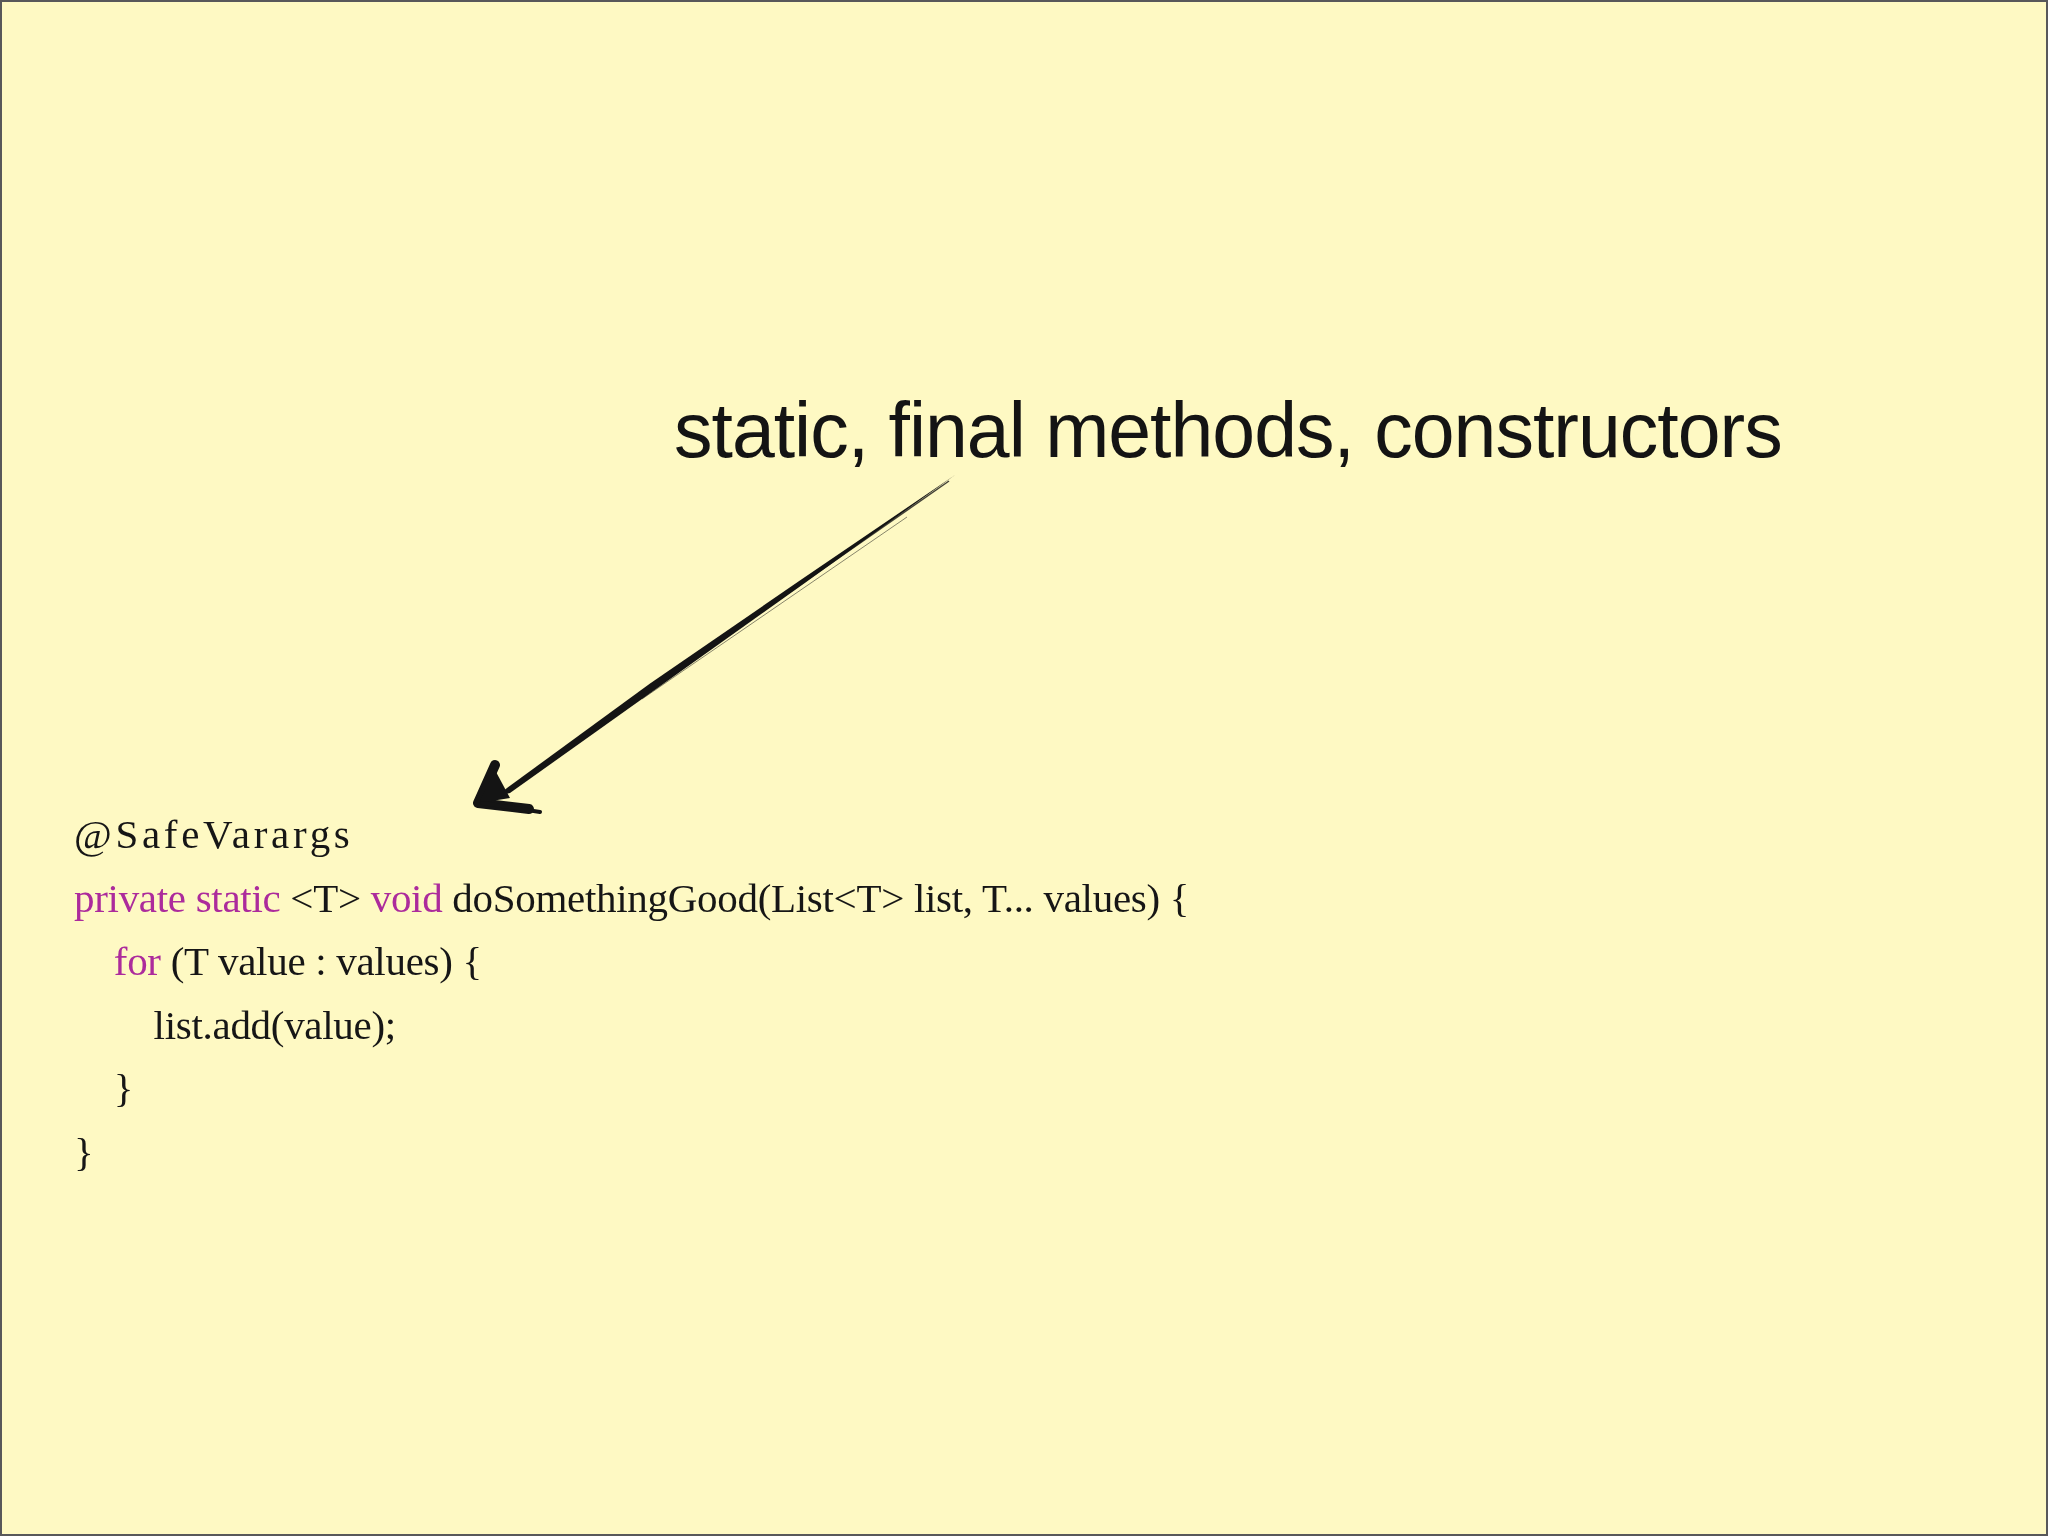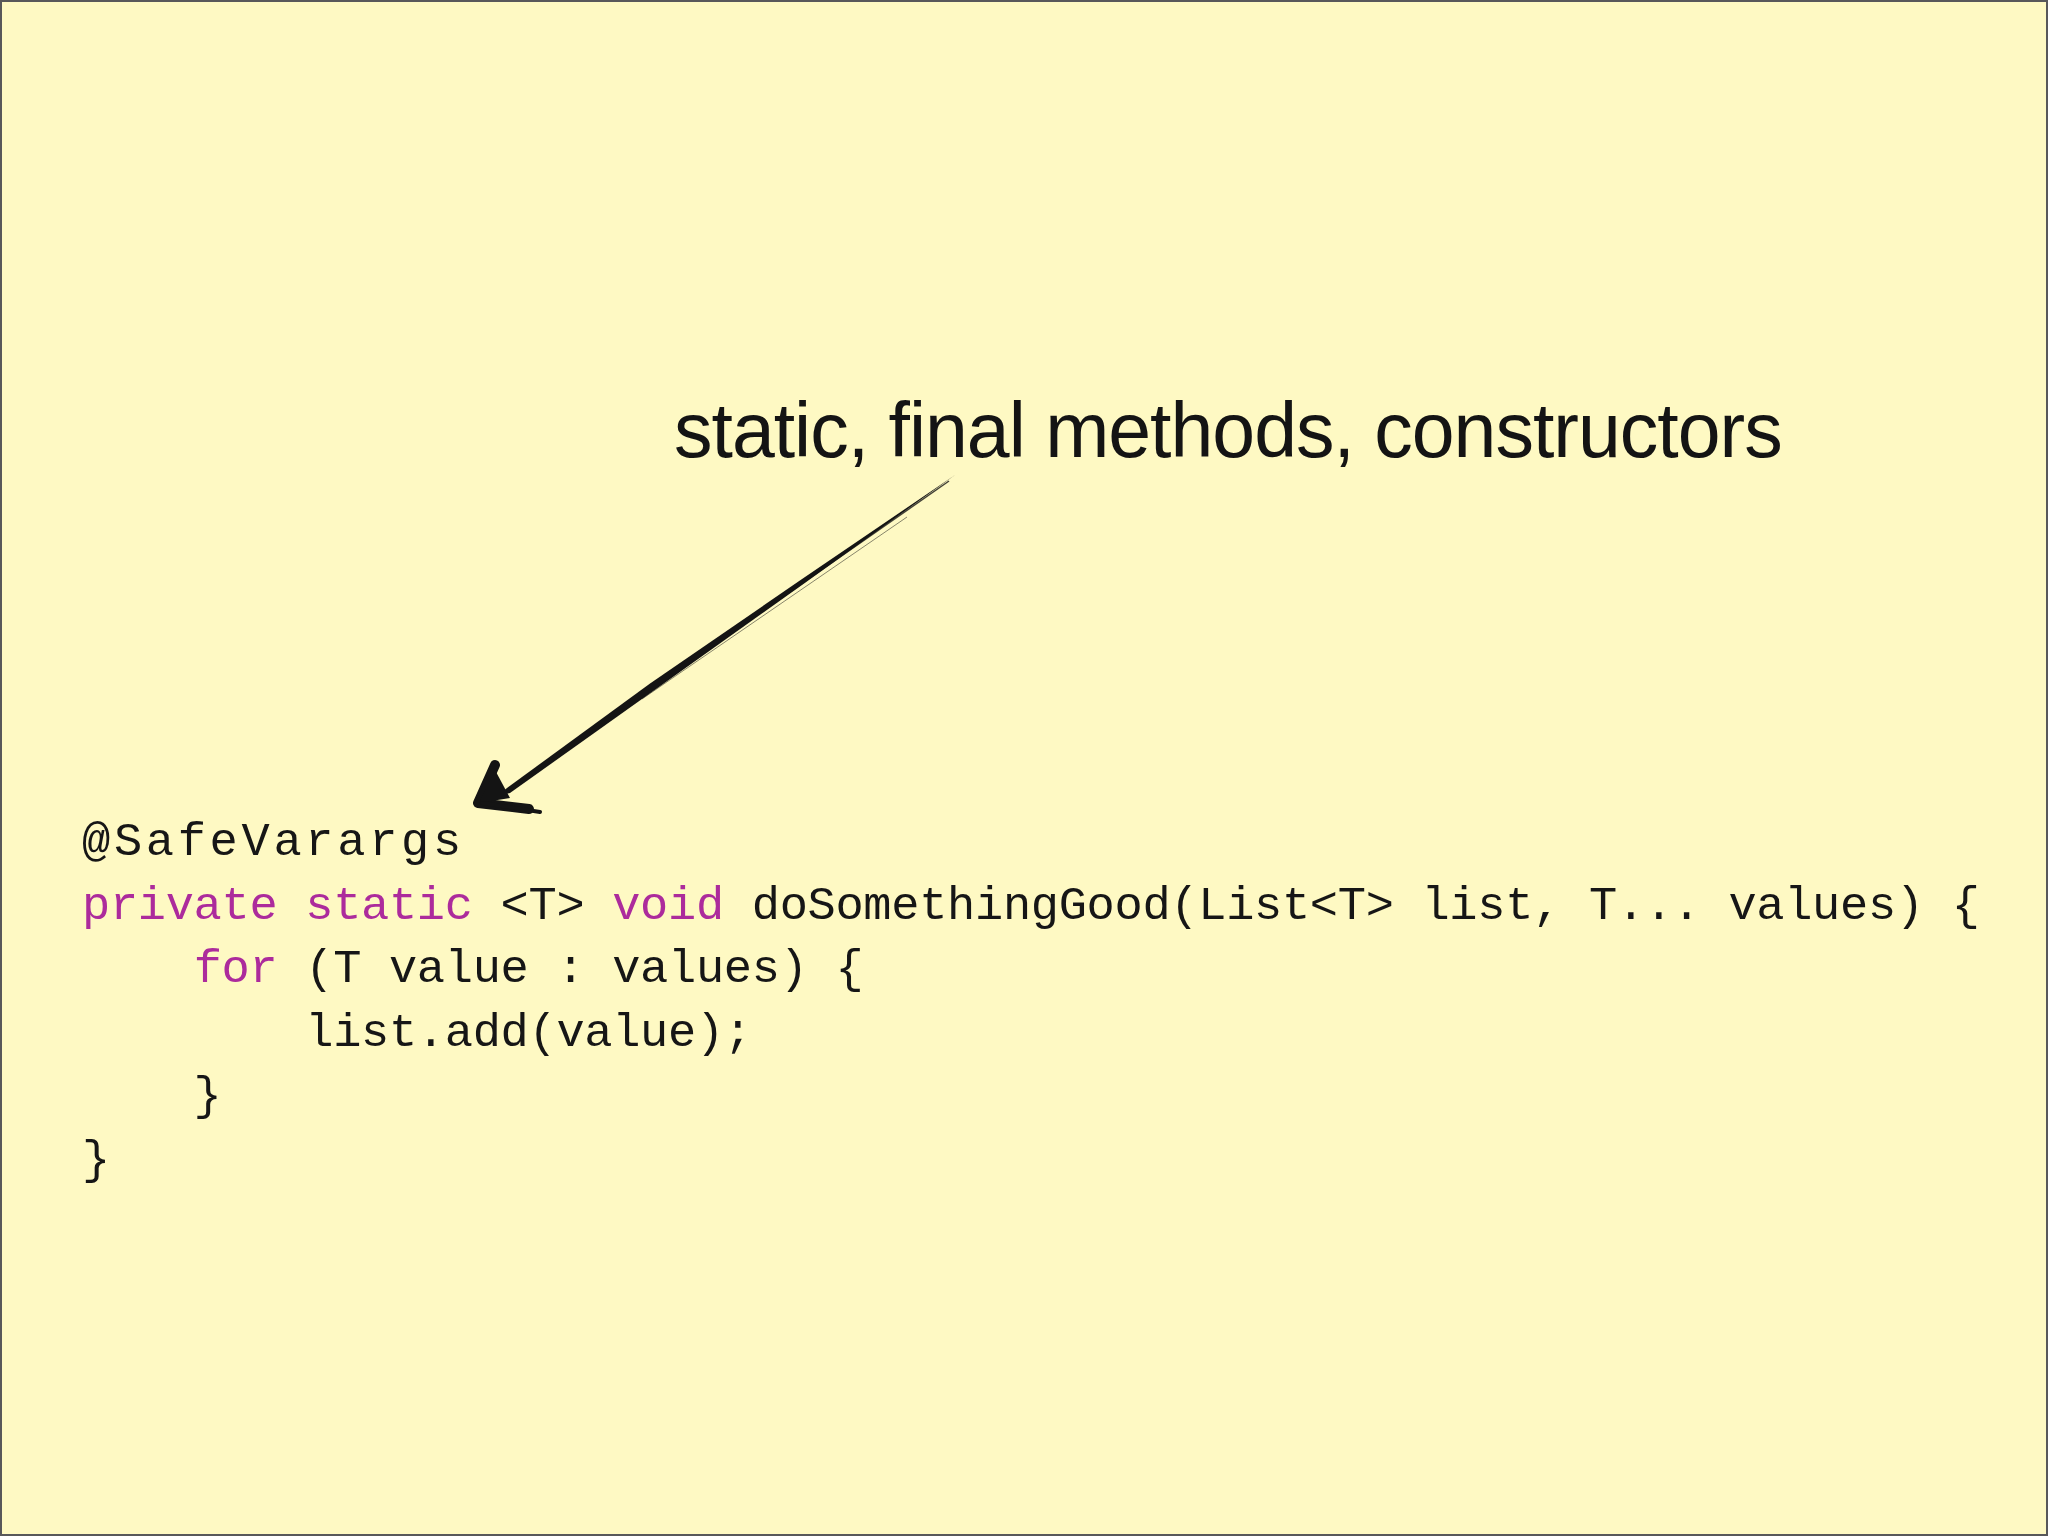--- a/index.html
+++ b/index.html
@@ -29,23 +29,23 @@
     left: 0;
     top: 0;
     width: 2048px;
     height: 1536px;
     pointer-events: none;
   }
   .code {
     position: absolute;
     left: 68px;
     top: 797px;
-    margin: 12px;
-    font-family: Liberation Mono, monospace;
-    font-size: 47px;
+    margin: 4px;
+    font-family: Liberation Serif, serif;
+    font-size: 41px;
     line-height: 63.5px;
     letter-spacing: -0.3px;
     color: #161616;
     white-space: pre;
   }
   .code .code-line { height: 63.5px; }
   .code .code-line:first-child { letter-spacing: 3.7px; }
   .tok-kw { color: #ac2b9c; }
   .tok-plain { color: #161616; }
 </style>

